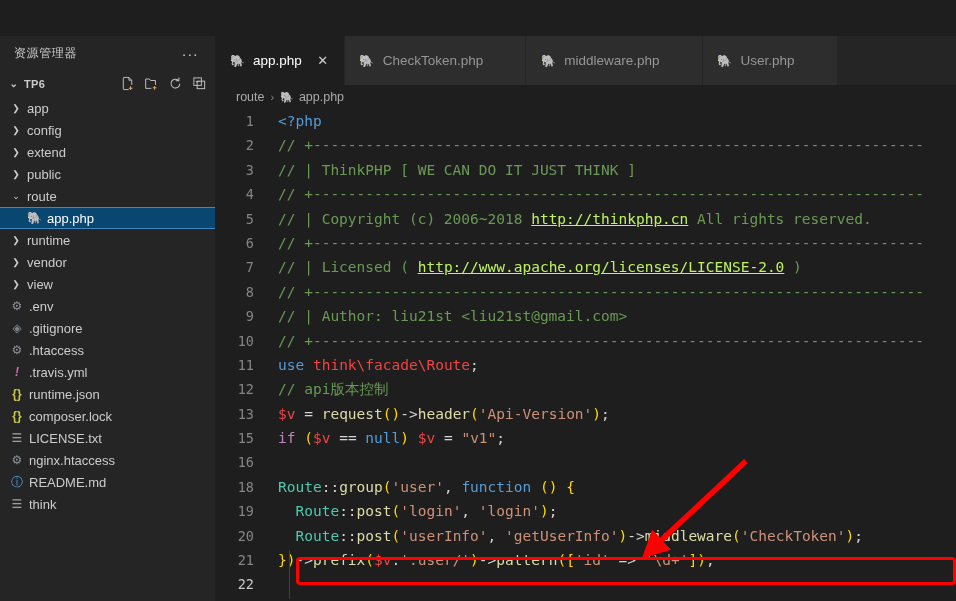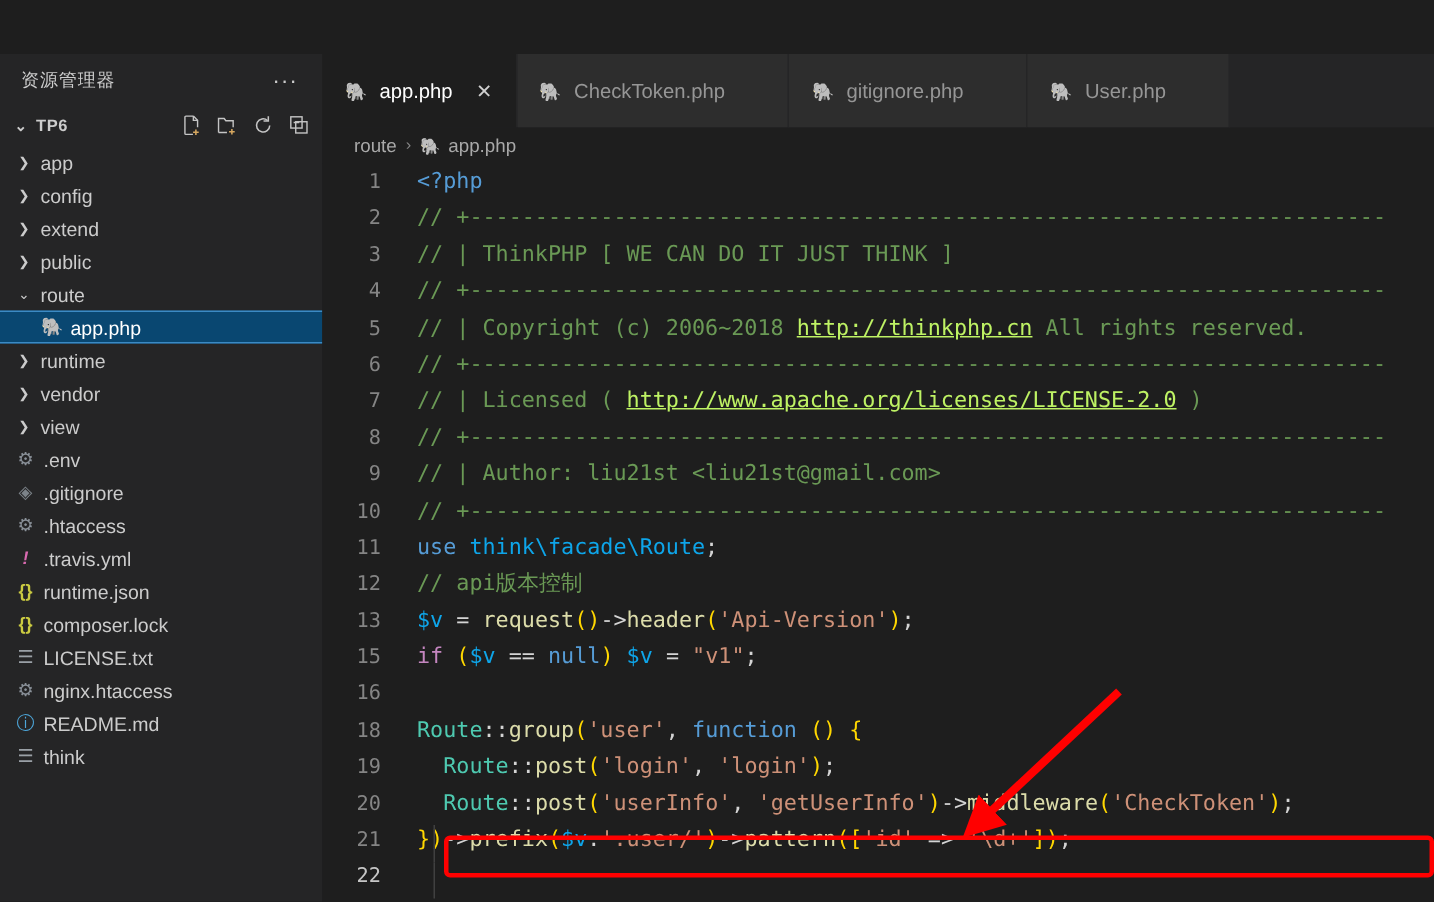--- a/index.html
+++ b/index.html
@@ -166,21 +166,21 @@
     font-size: 13.5px;
     user-select: none;
   }
   .code-line.cur .gutter { color: #c6c6c6; }
   .code-text { flex: 1 1 auto; padding-left: 11px; }
 
   
   .c  { color: #6a9955; }                 
   .k  { color: #569cd6; }                 
   .kp { color: #c586c0; }                 
-  .v  { color: #0ea5e9; }                 
+  .v  { color: #ef4444; }                 
   .s  { color: #ce9178; }                 
   .f  { color: #dcdcaa; }                 
   .t  { color: #4ec9b0; }                 
   .p  { color: #d4d4d4; }                 
   .br { color: #ffd700; }                 
   .lnk{ color: #bef264; text-decoration: underline; }
 
   .indent-guide {
     position: absolute;
     width: 1px;
@@ -341,21 +341,21 @@
           <span class="tabname">app.php</span>
           <span class="tabclose">✕</span>
         </div>
         <div class="tab">
           <span class="tabicon">🐘</span>
           <span class="tabname">CheckToken.php</span>
           <span class="tabclose">✕</span>
         </div>
         <div class="tab">
           <span class="tabicon">🐘</span>
-          <span class="tabname">gitignore.php</span>
+          <span class="tabname">middleware.php</span>
           <span class="tabclose">✕</span>
         </div>
         <div class="tab">
           <span class="tabicon">🐘</span>
           <span class="tabname">User.php</span>
           <span class="tabclose">✕</span>
         </div>
         <div class="tabbar-filler"></div>
       </div>
 

